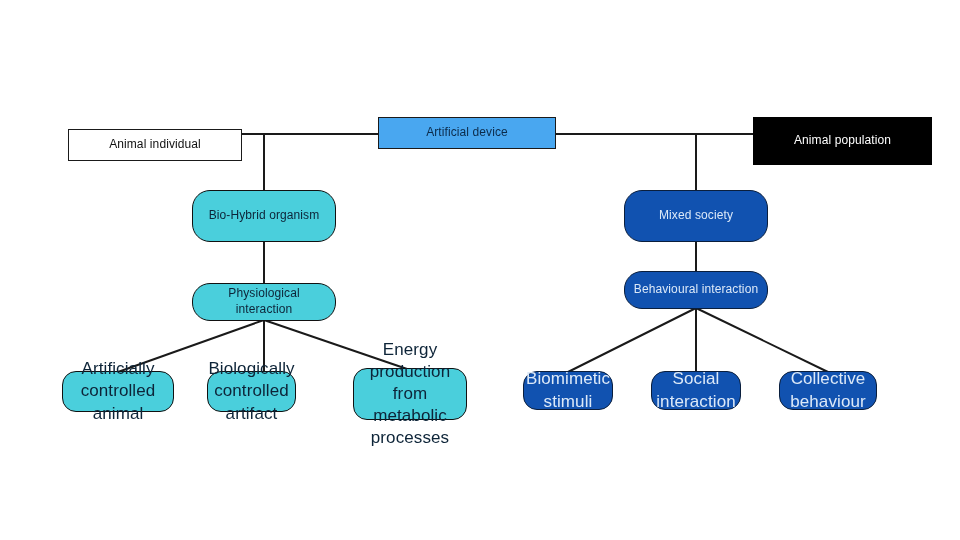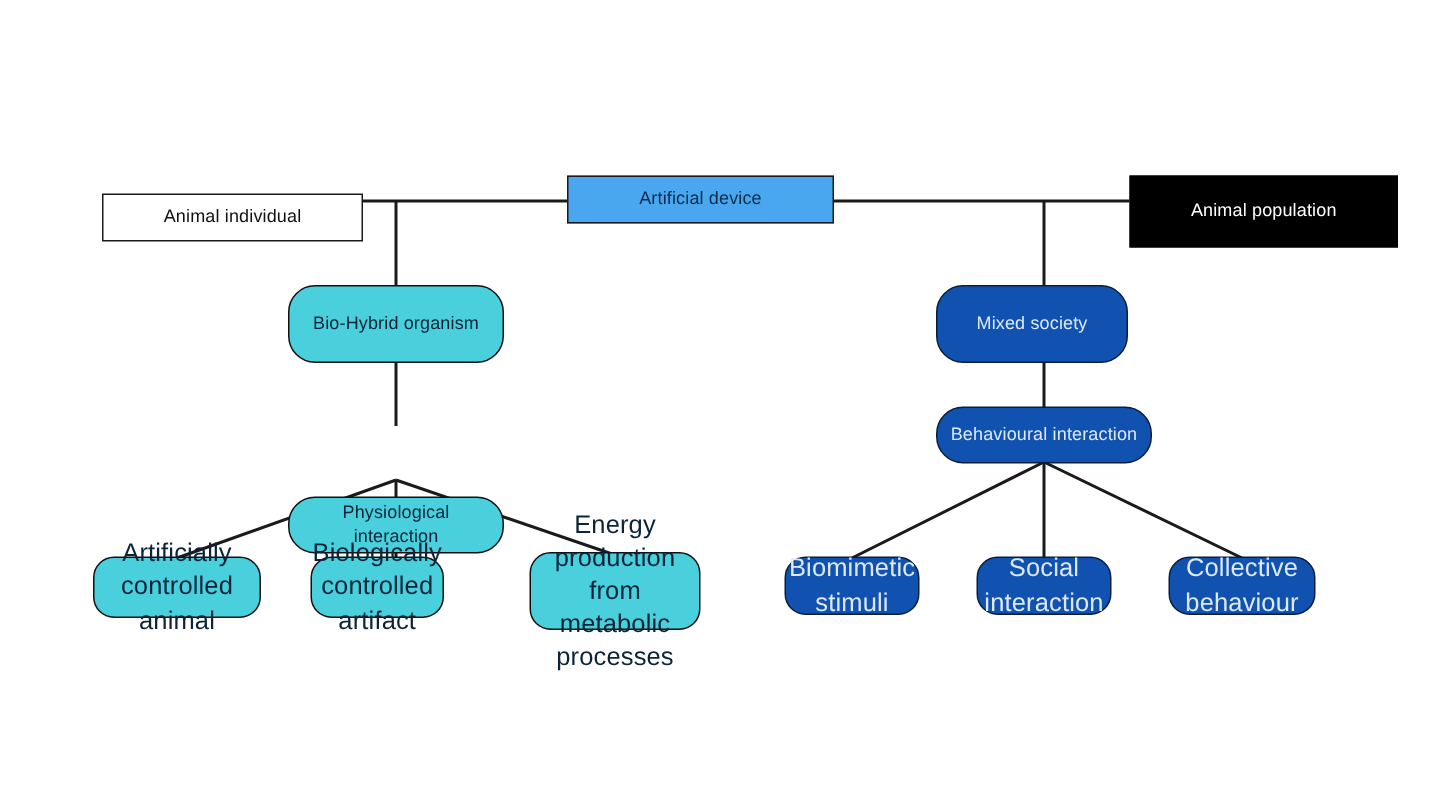--- a/index.html
+++ b/index.html
@@ -86,29 +86,29 @@
   </svg>
 
   <div class="node box-white" style="left:29px; top:129px; width:174px; height:32px;margin-left:39px;">Animal individual</div>
 
   <div class="node box-blue" style="left:378px; top:117px; width:178px; height:32px;">Artificial device</div>
 
   <div class="node box-black" style="left:753px; top:117px; width:179px; height:48px;">Animal population</div>
 
   <div class="node box-cyan r18" style="left:192px; top:190px; width:144px; height:52px;">Bio-Hybrid organism</div>
 
-  <div class="node box-cyan r18" style="left:192px; top:283px; width:144px; height:38px;margin-top:48px;">Physiological interaction</div>
+  <div class="node box-cyan r18" style="left:192px; top:283px; width:144px; height:38px;">Physiological interaction</div>
 
   <div class="node box-cyan r14 leaf" style="left:62px; top:371px; width:112px; height:41px;">Artificially controlled animal</div>
 
   <div class="node box-cyan r14 leaf" style="left:207px; top:371px; width:89px; height:41px;">Biologically controlled artifact</div>
 
   <div class="node box-cyan r14 leaf" style="left:353px; top:368px; width:114px; height:52px;">Energy production from metabolic processes</div>
 
-  <div class="node box-darkblue r18" style="left:624px; top:190px; width:128px; height:52px;">Mixed society</div>
+  <div class="node box-darkblue r18" style="left:624px; top:190px; width:144px; height:52px;">Mixed society</div>
 
   <div class="node box-darkblue r18" style="left:624px; top:271px; width:144px; height:38px;">Behavioural interaction</div>
 
   <div class="node box-darkblue r14 leaf" style="left:523px; top:371px; width:90px; height:39px;">Biomimetic stimuli</div>
 
   <div class="node box-darkblue r14 leaf" style="left:651px; top:371px; width:90px; height:39px;">Social interaction</div>
 
   <div class="node box-darkblue r14 leaf" style="left:779px; top:371px; width:98px; height:39px;">Collective behaviour</div>
 
 </div>

